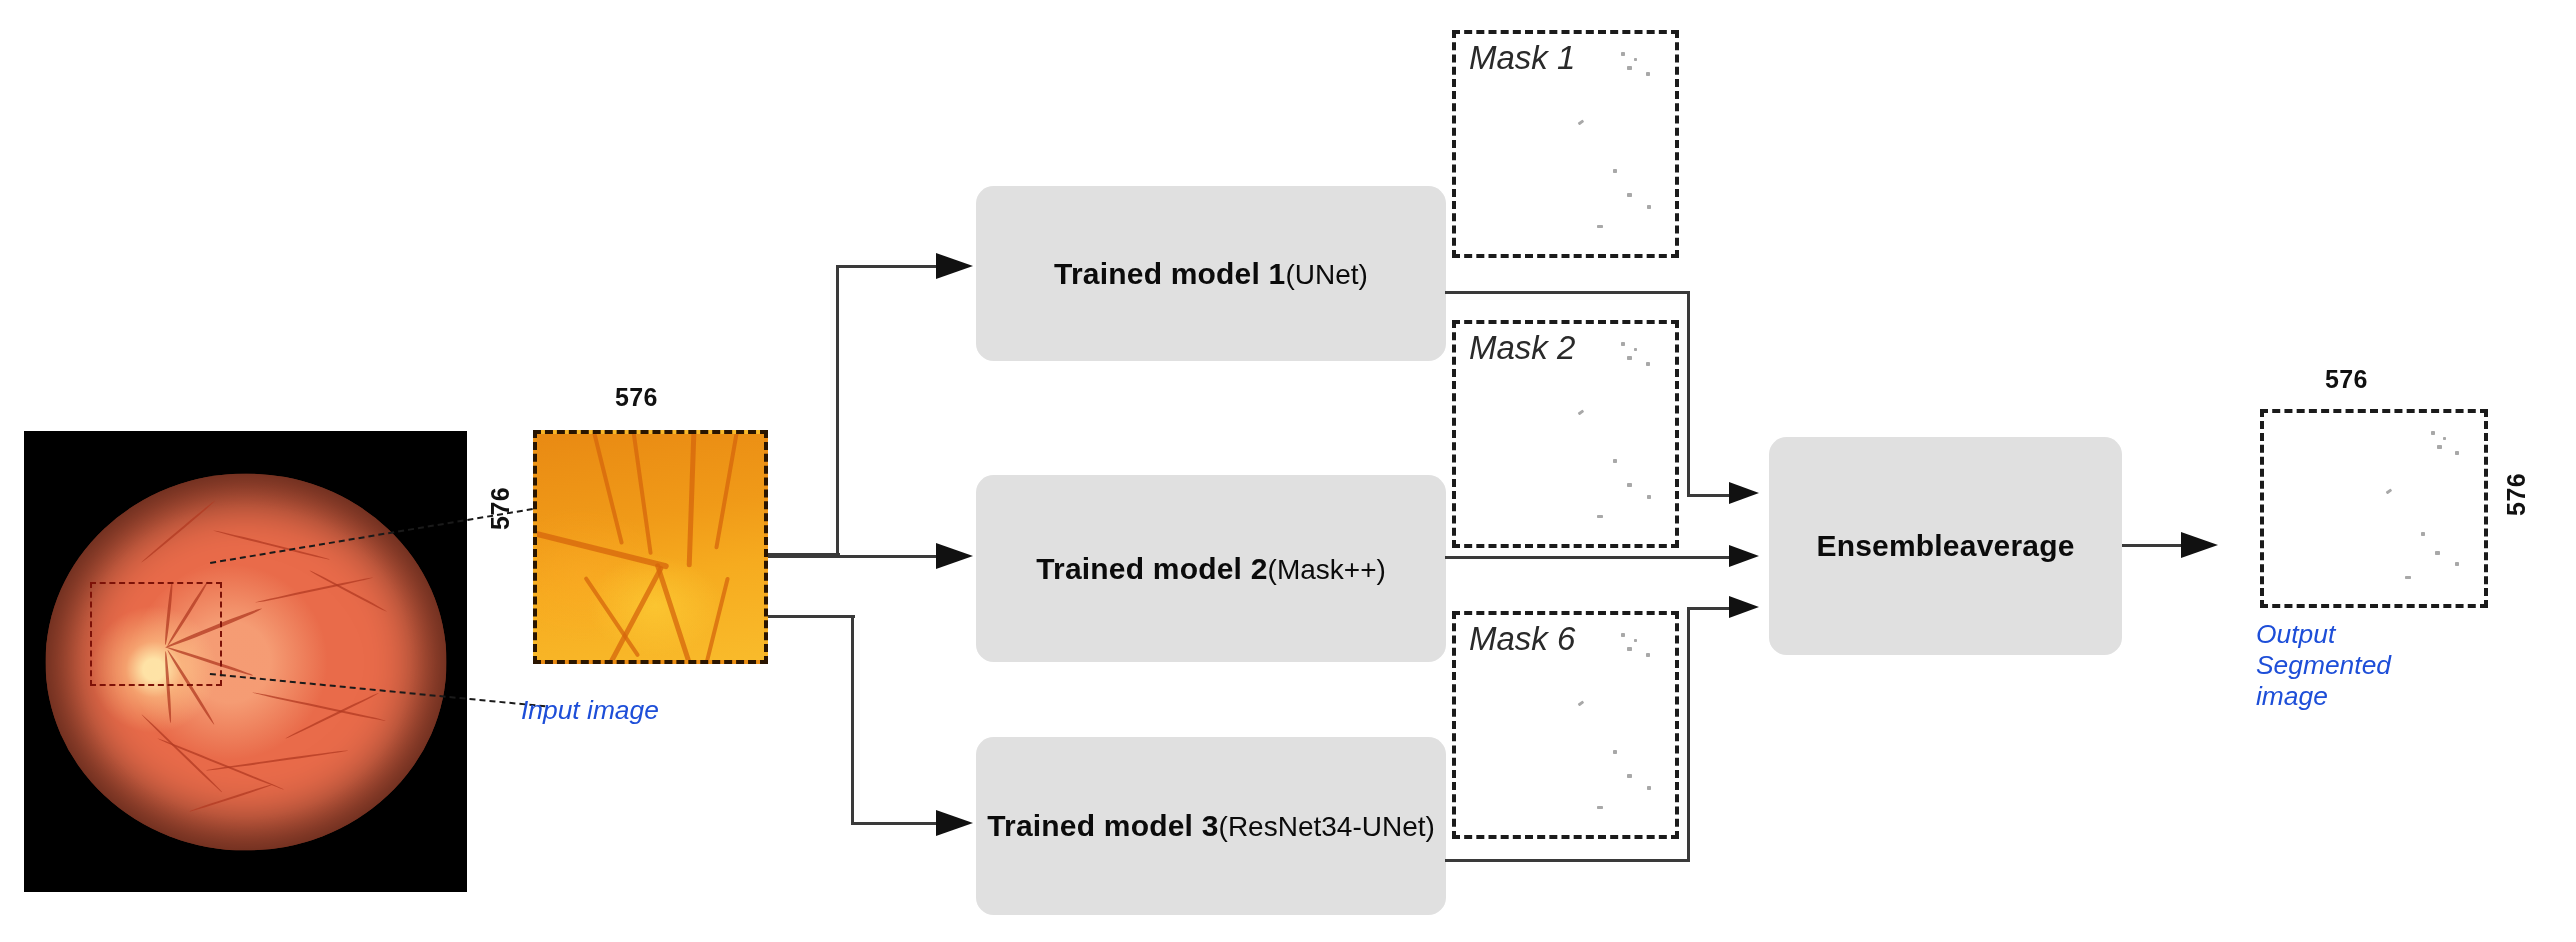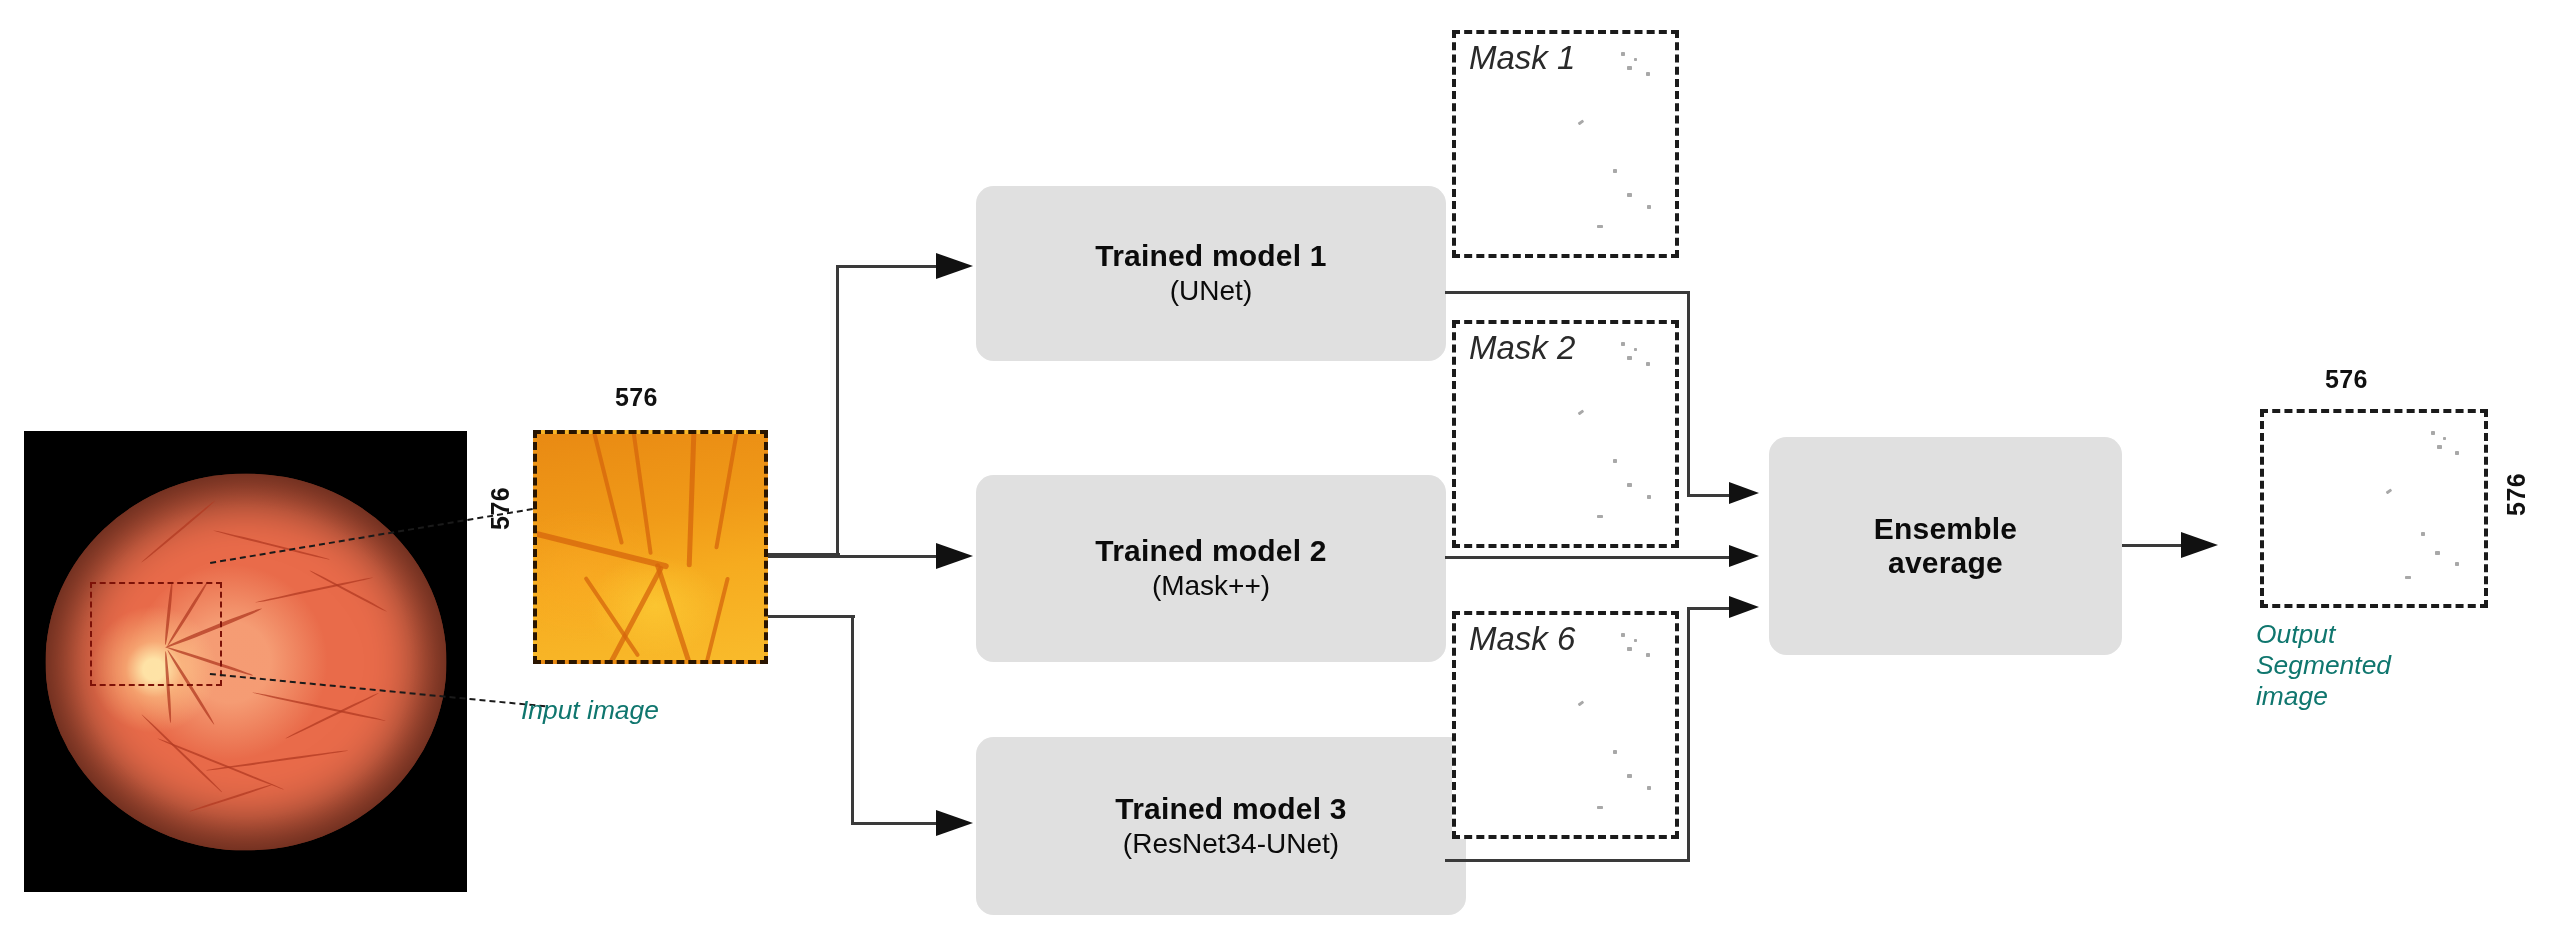--- a/index.html
+++ b/index.html
@@ -42,27 +42,27 @@
     overflow:hidden;
   }
   .ivein{position:absolute;background:#d5660c;transform-origin:0 50%;opacity:.75;border-radius:3.2px;}
 
   .dim{
     font-weight:bold; font-size:25px; color:#111; letter-spacing:0.4px;
   }
   .dim-v{writing-mode:vertical-rl; transform:rotate(180deg);}
 
   .caption{
-    font-style:italic; font-size:26.4px; color:#0f766e; line-height:1.18;
+    font-style:italic; font-size:26.4px; color:#1d4ed8; line-height:1.18;
   }
 
   
   .modelbox{
     background:#e0e0e0; border-radius:17.6px;
-    display:flex; flex-direction:column; align-items:center; justify-content:center;
+    display:flex; flex-direction:row; align-items:center; justify-content:center;
     text-align:center; color:#0b0b0b;
   }
   .modelbox .l1{font-weight:bold;font-size:30px;line-height:1.12;letter-spacing:0.2px;}
   .modelbox .l2{font-weight:normal;font-size:28px;line-height:1.2;margin-top:1.6px;}
 
   
   .maskbox{position:absolute;border:4px dashed #1b1b1b;box-sizing:border-box;background:#fff;}
   .masklabel{
     position:absolute;left:13px;top:4.8px;
     font-style:italic;font-size:33px;color:#2a2a2a;
@@ -148,21 +148,21 @@
   <div class="abs modelbox" style="left:976px;top:186px;width:470px;height:175px;">
     <div class="l1">Trained model 1</div>
     <div class="l2">(UNet)</div>
   </div>
 
   <div class="abs modelbox" style="left:976px;top:475px;width:470px;height:187px;">
     <div class="l1">Trained model 2</div>
     <div class="l2">(Mask++)</div>
   </div>
 
-  <div class="abs modelbox" style="left:976px;top:737px;width:470px;height:178px;padding-left:20px;">
+  <div class="abs modelbox" style="left:976px;top:737px;width:470px;height:178px;">
     <div class="l1">Trained model 3</div>
     <div class="l2">(ResNet34-UNet)</div>
   </div>
 
   <div class="maskbox" style="left:1452px;top:30px;width:227px;height:228px;">
     <span class="masklabel">Mask 1</span>
     <span class="speck" style="left:165px;top:17.6px;width:4px;height:4px;"></span>
     <span class="speck" style="left:178px;top:24px;width:3.2px;height:3.2px;"></span>
     <span class="speck" style="left:171px;top:32px;width:4.8px;height:4px;"></span>
     <span class="speck" style="left:190px;top:38px;width:4px;height:4px;"></span>

